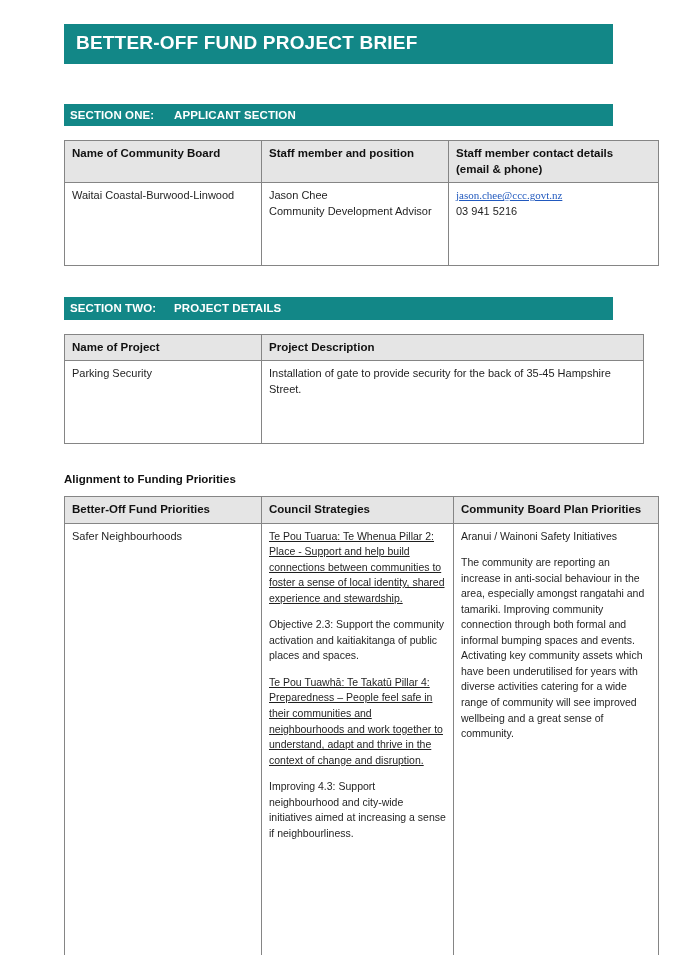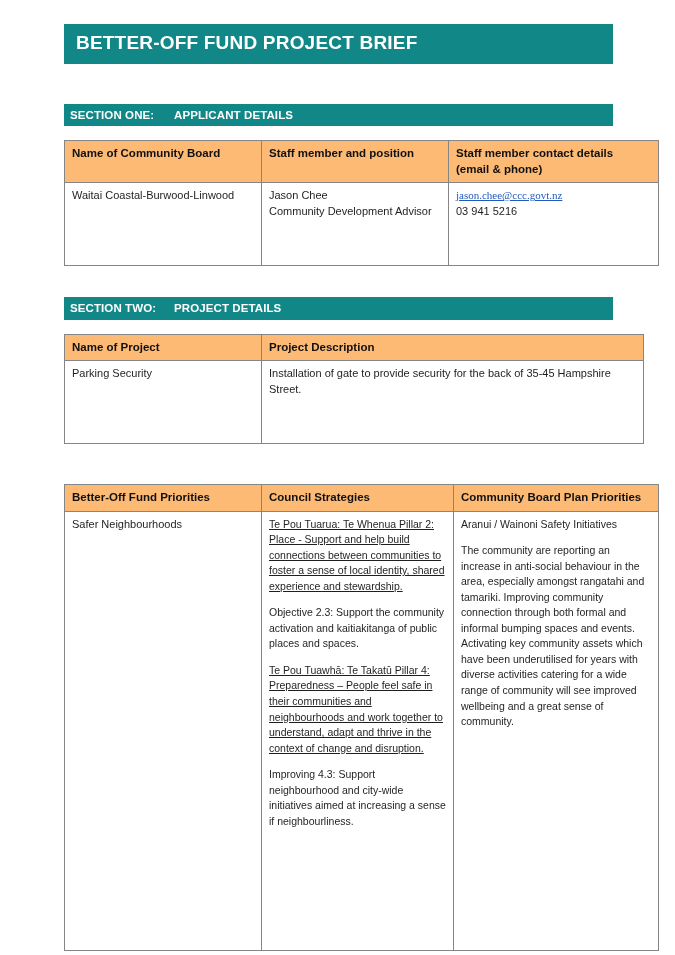--- a/index.html
+++ b/index.html
@@ -69,21 +69,21 @@
     table-layout: fixed;
     border: 1px solid #858585;
   }
   table.doc td, table.doc th {
     border: 1px solid #858585;
     vertical-align: top;
     text-align: left;
     padding: 5px 7px 5px 7px;
   }
   table.doc th {
-    background: #fdba74;
+    background: #e5e5e5;
     font-size: 11.5px;
     font-weight: bold;
     line-height: 1.35;
     color: #111111;
   }
   table.doc td {
     background: #ffffff;
     font-size: 11px;
     line-height: 1.45;
     color: #1f1f1f;
@@ -130,21 +130,21 @@
 
 <div class="page">
 
   <div class="title-bar">
     <span>BETTER-OFF FUND PROJECT BRIEF</span>
   </div>
 
   <div class="gap-after-title"></div>
 
   <div class="section-bar">
-    <span class="sec-label">SECTION ONE:</span><span class="sec-title">APPLICANT DETAILS</span>
+    <span class="sec-label">SECTION ONE:</span><span class="sec-title">APPLICANT SECTION</span>
   </div>
 
   <div class="gap-after-sec1"></div>
 
   <table class="doc t1">
     <thead>
       <tr>
         <th class="c1 nowrapline">Name of Community Board</th>
         <th class="c2 nowrapline">Staff member and position</th>
         <th class="c3 nowrapline">Staff member contact details
@@ -182,20 +182,21 @@
     <tbody>
       <tr>
         <td class="c1">Parking Security</td>
         <td class="c2">Installation of gate to provide security for the back of 35-45 Hampshire Street.</td>
       </tr>
     </tbody>
   </table>
 
   <div class="gap-after-tbl2"></div>
 
+  <div class="align-heading">Alignment to Funding Priorities</div>
 
   <div class="gap-after-align"></div>
 
   <table class="doc t3">
     <thead>
       <tr>
         <th class="c1">Better-Off Fund Priorities</th>
         <th class="c2">Council Strategies</th>
         <th class="c3">Community Board Plan Priorities</th>
       </tr>

